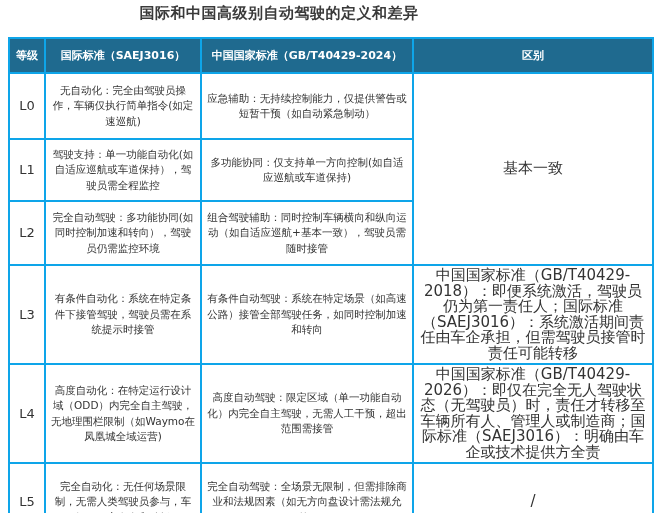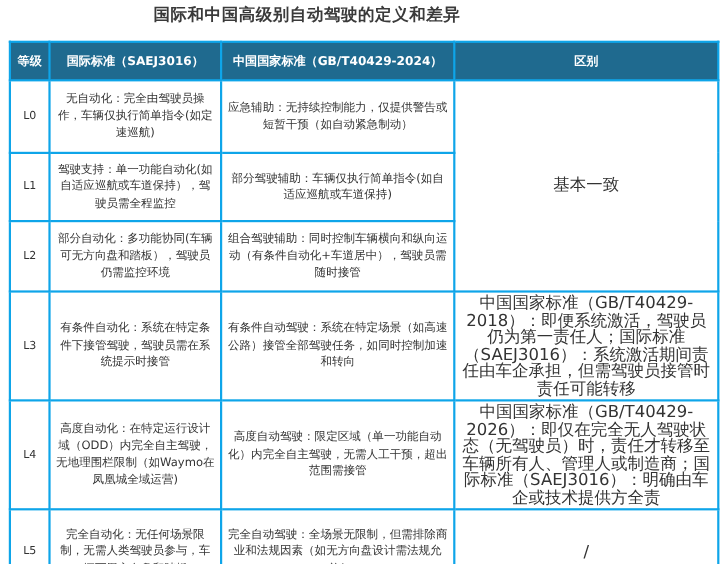--- a/index.html
+++ b/index.html
@@ -5,21 +5,21 @@
   html, body { margin: 0; padding: 0; background: #ffffff; }
   body { width: 660px; height: 513px; position: relative; overflow: hidden;
          font-family: "DejaVu Sans", "Liberation Sans", sans-serif; color: #333; }
   .title { position: absolute; top: 4px; left: 0; width: 558px; text-align: center;
            font-size: 15px; font-weight: bold; color: #3a3a3a; letter-spacing: 0.5px; }
   table { position: absolute; top: 37px; left: 8px; width: 644px; border-collapse: collapse;
           table-layout: fixed; }
   th, td { border: 2px solid #0ea5e9; text-align: center; vertical-align: middle; padding: 2px 5px; }
   th { background: #1f6a8f; color: #ffffff; font-size: 11px; font-weight: bold; height: 29px; }
   td { font-size: 10.5px; line-height: 15.5px; color: #333; }
-  td.lvl { font-size: 10px; }
+  td.lvl { font-size: 13px; }
   td.diff { font-size: 15px; }
   col.c0 { width: 36px; } col.c1 { width: 156px; } col.c2 { width: 212px; } col.c3 { width: 240px; }
   tr.r0 td { height: 60px; } tr.r1 td { height: 56px; } tr.r2 td { height: 58px; }
   tr.r3 td { height: 72px; } tr.r4 td { height: 84px; } tr.r5 td { height: 72px; }
 </style>
 </head>
 <body>
 
 <div class="title">国际和中国高级别自动驾驶的定义和差异</div>
 
@@ -41,26 +41,26 @@
   <tbody>
     <tr class="r0">
       <td class="lvl">L0</td>
       <td>无自动化：完全由驾驶员操作，车辆仅执行简单指令(如定速巡航)</td>
       <td>应急辅助：无持续控制能力，仅提供警告或短暂干预（如自动紧急制动）</td>
       <td class="diff" rowspan="3">基本一致</td>
     </tr>
     <tr class="r1">
       <td class="lvl">L1</td>
       <td>驾驶支持：单一功能自动化(如自适应巡航或车道保持），驾驶员需全程监控</td>
-      <td>部分驾驶辅助：车辆仅执行简单指令(如自适应巡航或车道保持)</td>
+      <td>多功能协同：仅支持单一方向控制(如自适应巡航或车道保持)</td>
     </tr>
     <tr class="r2">
       <td class="lvl">L2</td>
-      <td>部分自动化：多功能协同(车辆可无方向盘和踏板），驾驶员仍需监控环境</td>
-      <td>组合驾驶辅助：同时控制车辆横向和纵向运动（有条件自动化+车道居中），驾驶员需随时接管</td>
+      <td>完全自动驾驶：多功能协同(如同时控制加速和转向），驾驶员仍需监控环境</td>
+      <td>组合驾驶辅助：同时控制车辆横向和纵向运动（如自适应巡航+基本一致），驾驶员需随时接管</td>
     </tr>
     <tr class="r3">
       <td class="lvl">L3</td>
       <td>有条件自动化：系统在特定条件下接管驾驶，驾驶员需在系统提示时接管</td>
       <td>有条件自动驾驶：系统在特定场景（如高速公路）接管全部驾驶任务，如同时控制加速和转向</td>
       <td class="diff">中国国家标准（GB/T40429-2018）：即便系统激活，驾驶员仍为第一责任人；国际标准（SAEJ3016）：系统激活期间责任由车企承担，但需驾驶员接管时责任可能转移</td>
     </tr>
     <tr class="r4">
       <td class="lvl">L4</td>
       <td>高度自动化：在特定运行设计域（ODD）内完全自主驾驶，无地理围栏限制（如Waymo在凤凰城全域运营)</td>

